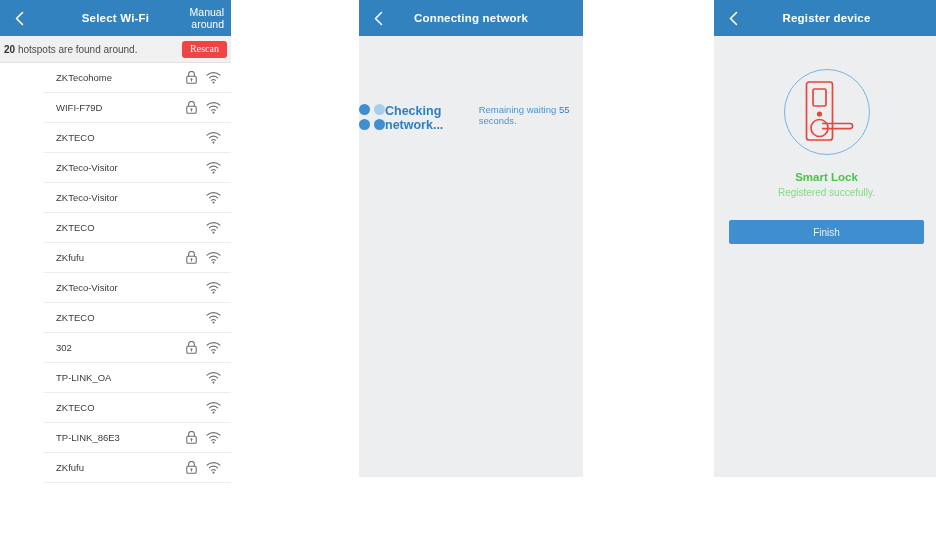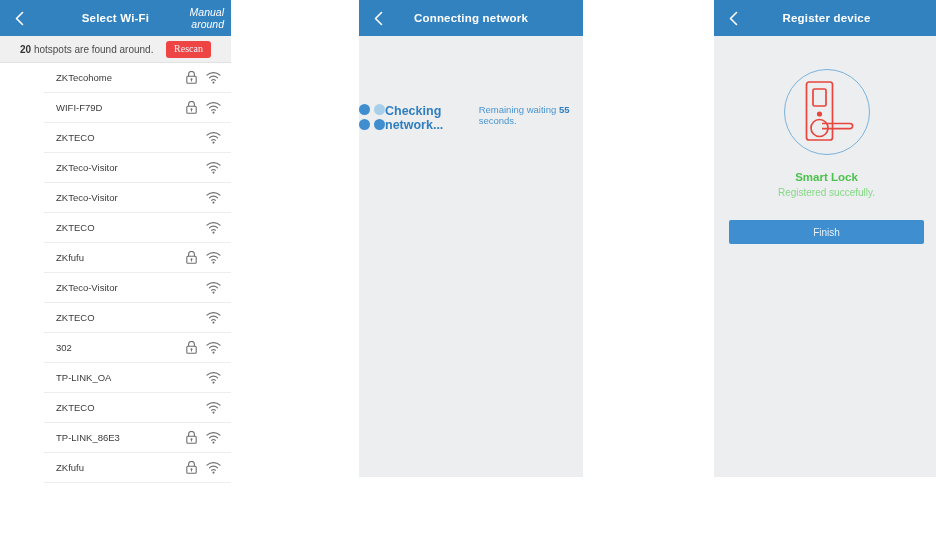--- a/index.html
+++ b/index.html
@@ -21,28 +21,28 @@
     text-align:center;
   }
   .back{
     position:absolute;left:9px;top:0;height:36px;width:20px;
     display:flex;align-items:center;justify-content:center;cursor:pointer;
   }
   .back svg{display:block;}
   .hdr-right{
     position:absolute;right:7px;top:0;height:36px;
     display:flex;flex-direction:column;align-items:flex-end;justify-content:center;
-    color:#ffffff;font-size:10.5px;line-height:12px;text-align:right;cursor:pointer;font-style:italic;
+    color:#ffffff;font-size:10.5px;line-height:12px;text-align:right;cursor:pointer;
   }
 
   
   #p1{left:0;top:0;width:231px;height:484px;background:#ffffff;}
   .infobar{
     height:27px;background:#f0f0f0;border-bottom:1px solid #e2e2e2;
-    display:flex;align-items:center;padding:0 20px;box-sizing:border-box;
+    display:flex;align-items:center;padding:0 4px;box-sizing:border-box;
   }
   .infobar .txt{font-size:10px;color:#4b4b4b;flex:1;}
   .infobar .txt b{font-weight:bold;color:#333;}
   .rescan{
     background:#ef4444;color:#eaf3fb;font-size:10px;
     border:none;border-radius:3px;padding:3px 8px 4px;cursor:pointer;
     font-family:Liberation Serif, serif;line-height:1;
   }
   .wifi-list{background:#ffffff;margin-left:44px;}
   .wrow{
@@ -64,21 +64,21 @@
   }
   .dots{
     width:26px;height:26px;display:grid;
     grid-template-columns:11px 11px;grid-template-rows:11px 11px;
     gap:4px;margin-bottom:30px;
   }
   .dot{width:11px;height:11px;border-radius:50%;background:#3f8ed0;}
   .dot.pale{background:#a8cfe9;}
   .p2-title{color:#2f7fc0;font-size:12.5px;font-weight:bold;margin-bottom:14px;}
   .p2-sub{color:#4a95d2;font-size:9.5px;}
-  .p2-sub b{font-weight:bold;color:#2f7fc0;}
+  .p2-sub b{font-weight:normal;color:#2f7fc0;}
 
   
   #p3{left:714px;top:0;width:225px;height:477px;}
   .p3-body{
     height:441px;display:flex;flex-direction:column;align-items:center;
     padding-top:33px;box-sizing:border-box;
   }
   .lock-circle{
     width:84px;height:84px;border-radius:50%;border:1px solid #7ab3dd;
     display:flex;align-items:center;justify-content:center;margin-bottom:16px;

